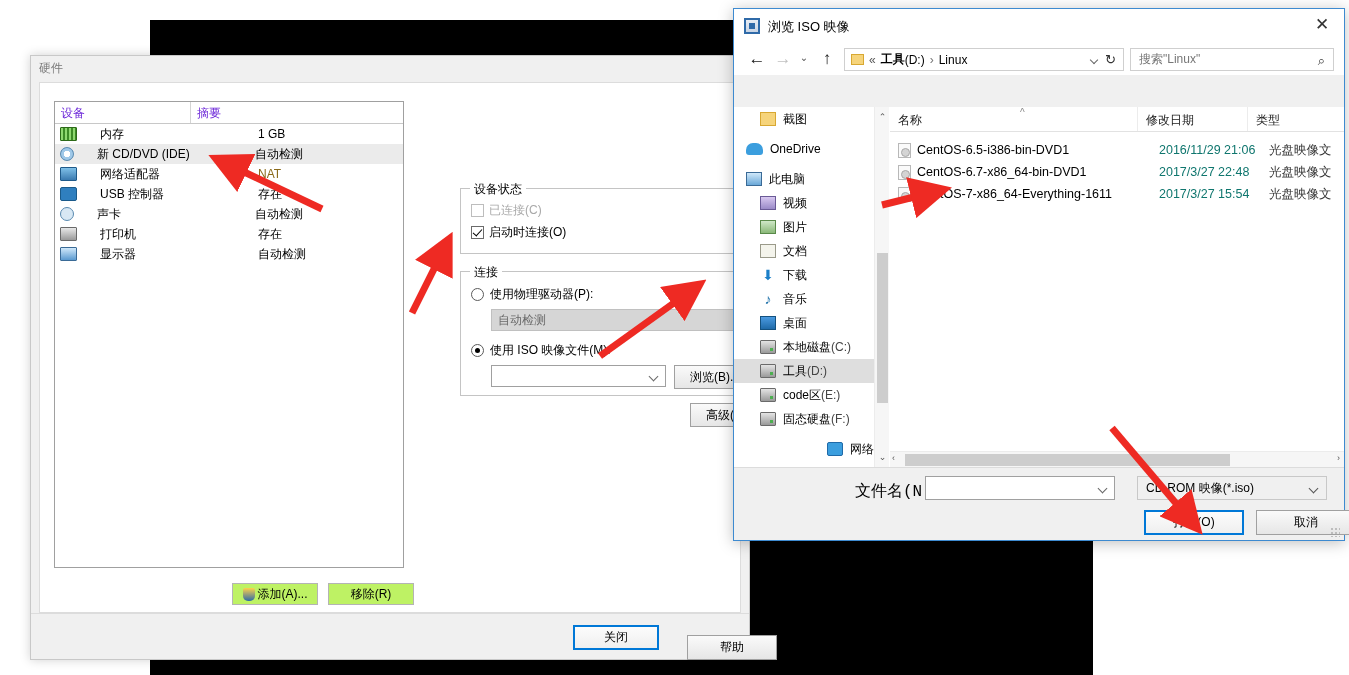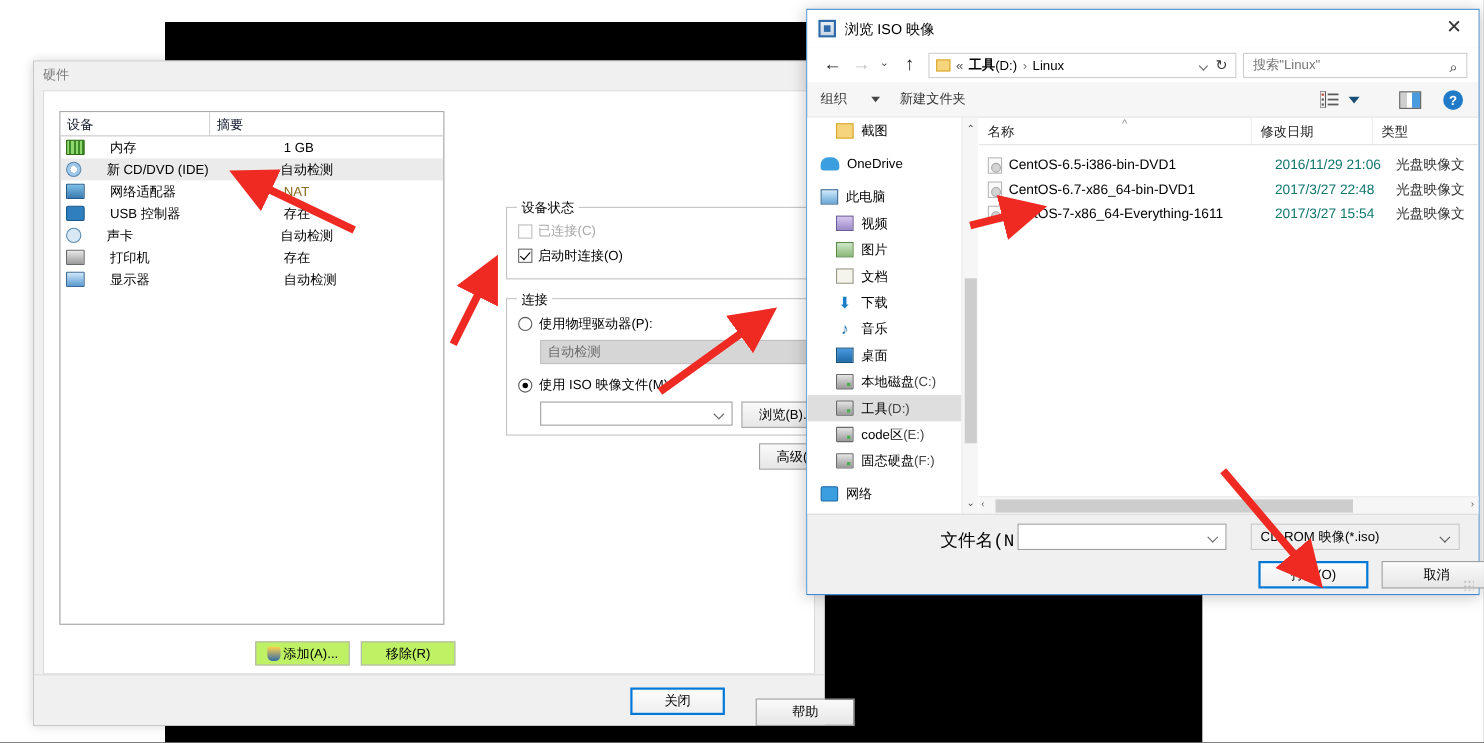--- a/index.html
+++ b/index.html
@@ -40,21 +40,21 @@
     position:absolute; left:0; right:0; bottom:0; height:46px; background:#f0f0f0;
     border-top:1px solid #dcdcdc;
   }
 
   
   #device-table {
     position:absolute; left:14px; top:18px; width:350px; height:467px;
     background:#fff; border:1px solid #a0a0a0; overflow:hidden;
   }
   #device-header { display:flex; height:22px; border-bottom:1px solid #c8c8c8; background:#fff; }
-  .dev-hcell { padding:3px 0 0 6px; font-size:12px; color:#0f172a; }
+  .dev-hcell { padding:3px 0 0 6px; font-size:12px; color:#6d28d9; }
   .dev-hcell.name { width:136px; border-right:1px solid #d4d4d4; }
   .dev-row { display:flex; height:20px; align-items:center; font-size:12px;gap:20px; }
   .dev-row.selected { background:#ebebeb; }
   .dev-icon { width:17px; height:14px; margin:0 3px 0 5px; flex:none; position:relative; }
   .dev-name { width:132px; white-space:nowrap; overflow:hidden; }
   .dev-summary { padding-left:6px; }
   .dev-summary.nat { color:#8a6a1a; }
 
   
   .ic-mem { background:#4a9a30; border:1px solid #2d6a18; border-radius:1px;
@@ -376,39 +376,20 @@
       <span id="bc-chev"></span>
       <span id="bc-refresh">↻</span>
     </div>
 
     <div id="searchbox">
       <span>搜索"Linux"</span>
       <span id="search-icon">⌕</span>
     </div>
   </div>
 
-  <div id="iso-toolbar">
-    <span class="tb-item" id="tb-organize">组织</span>
-    <span id="tb-org-chev"></span>
-    <span class="tb-item" id="tb-newfolder">新建文件夹</span>
-    <span id="tb-view-icon">
-      <svg width="17" height="15" viewBox="0 0 17 15">
-          <rect x="0" y="0" width="5" height="15" fill="none" stroke="#5a5a5a" stroke-width="1"></rect>
-          <rect x="1.5" y="2" width="2" height="2" fill="#c0392b"></rect>
-          <rect x="1.5" y="6.5" width="2" height="2" fill="#5a5a5a"></rect>
-          <rect x="1.5" y="11" width="2" height="2" fill="#5a5a5a"></rect>
-          <rect x="7" y="2" width="10" height="1.6" fill="#5a5a5a"></rect>
-          <rect x="7" y="6.7" width="10" height="1.6" fill="#5a5a5a"></rect>
-          <rect x="7" y="11.2" width="10" height="1.6" fill="#5a5a5a"></rect>
-        </svg>
-    </span>
-    <span id="tb-view-chev"></span>
-    <span id="tb-pane-icon"></span>
-    <span id="tb-help">?</span>
-  </div>
 
   <div id="iso-content">
 
     <div id="iso-sidebar">
       <div class="sb-item indent">
         <span class="sb-icon i-folder"></span>
         <span>截图</span>
       </div>
       <div class="sb-item" style="margin-top:6px;">
         <span class="sb-icon i-onedrive"></span>
@@ -455,21 +436,21 @@
       <div class="sb-item indent">
         <span class="sb-icon i-drive"></span>
         <span>code区</span>
         <span class="sb-suffix"> (E:)</span>
       </div>
       <div class="sb-item indent">
         <span class="sb-icon i-drive"></span>
         <span>固态硬盘</span>
         <span class="sb-suffix"> (F:)</span>
       </div>
-      <div class="sb-item" style="margin-top:6px;">
+      <div class="sb-item" style="margin-top:6px;justify-content:flex-end;">
         <span class="sb-icon i-net"></span>
         <span>网络</span>
       </div>
     </div>
 
     <div id="sb-scroll">
       <span class="sb-arrow" id="sb-up">⌃</span>
       <div id="sb-thumb"></div>
       <span class="sb-arrow" id="sb-down">⌄</span>
     </div>

